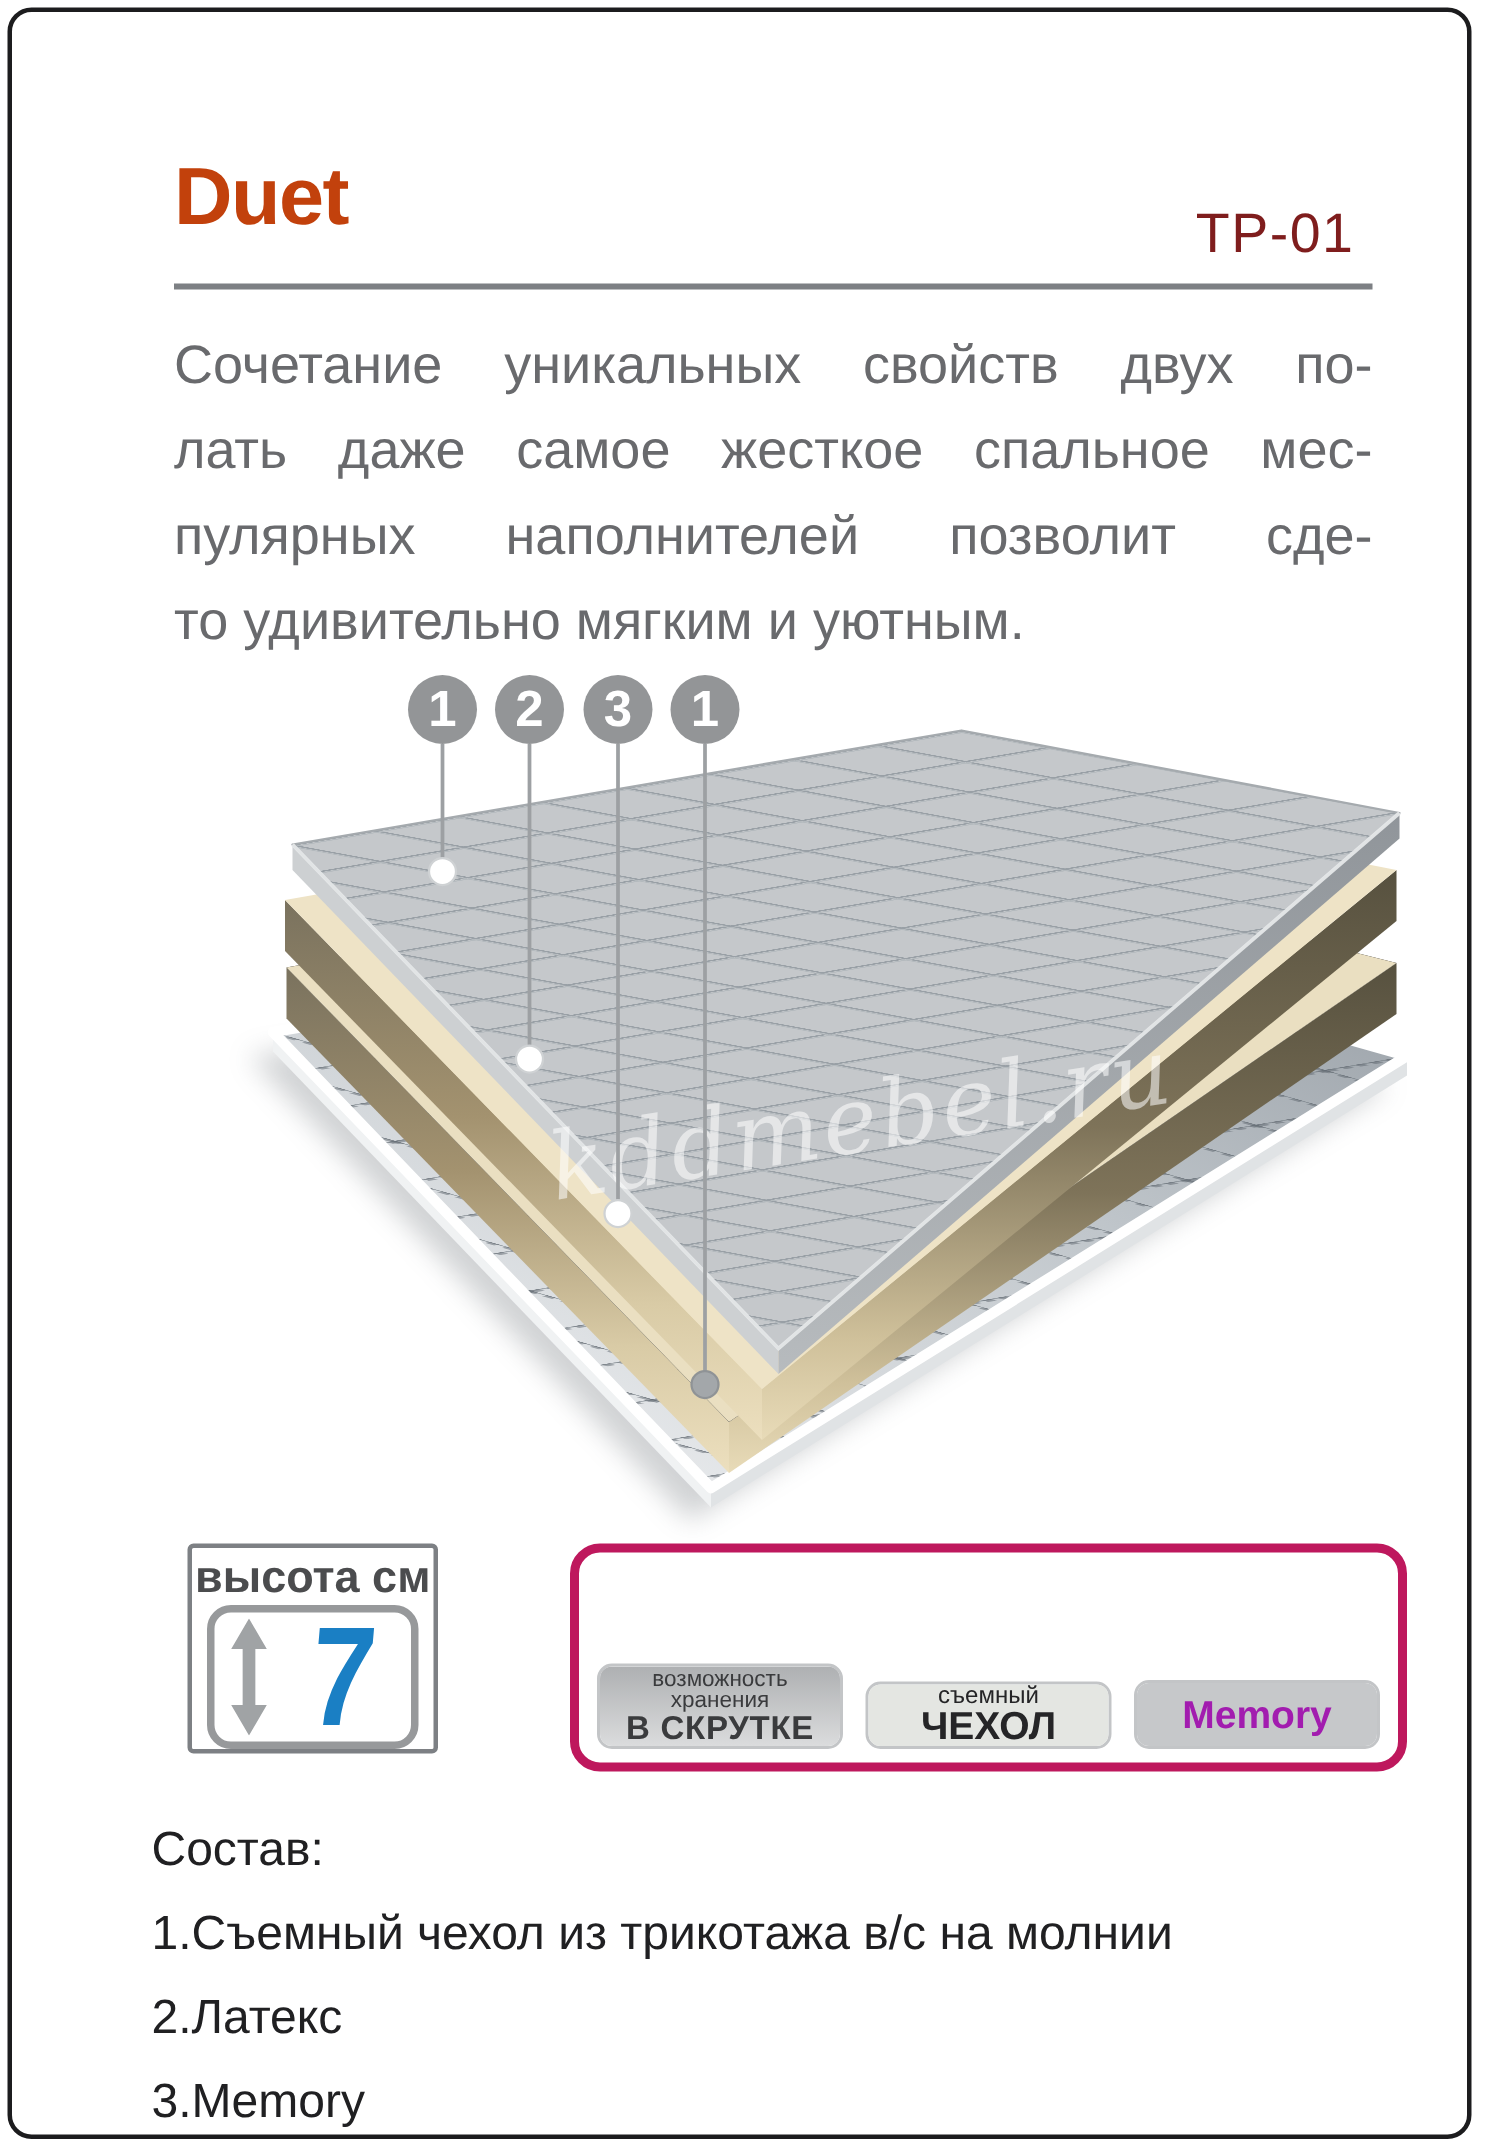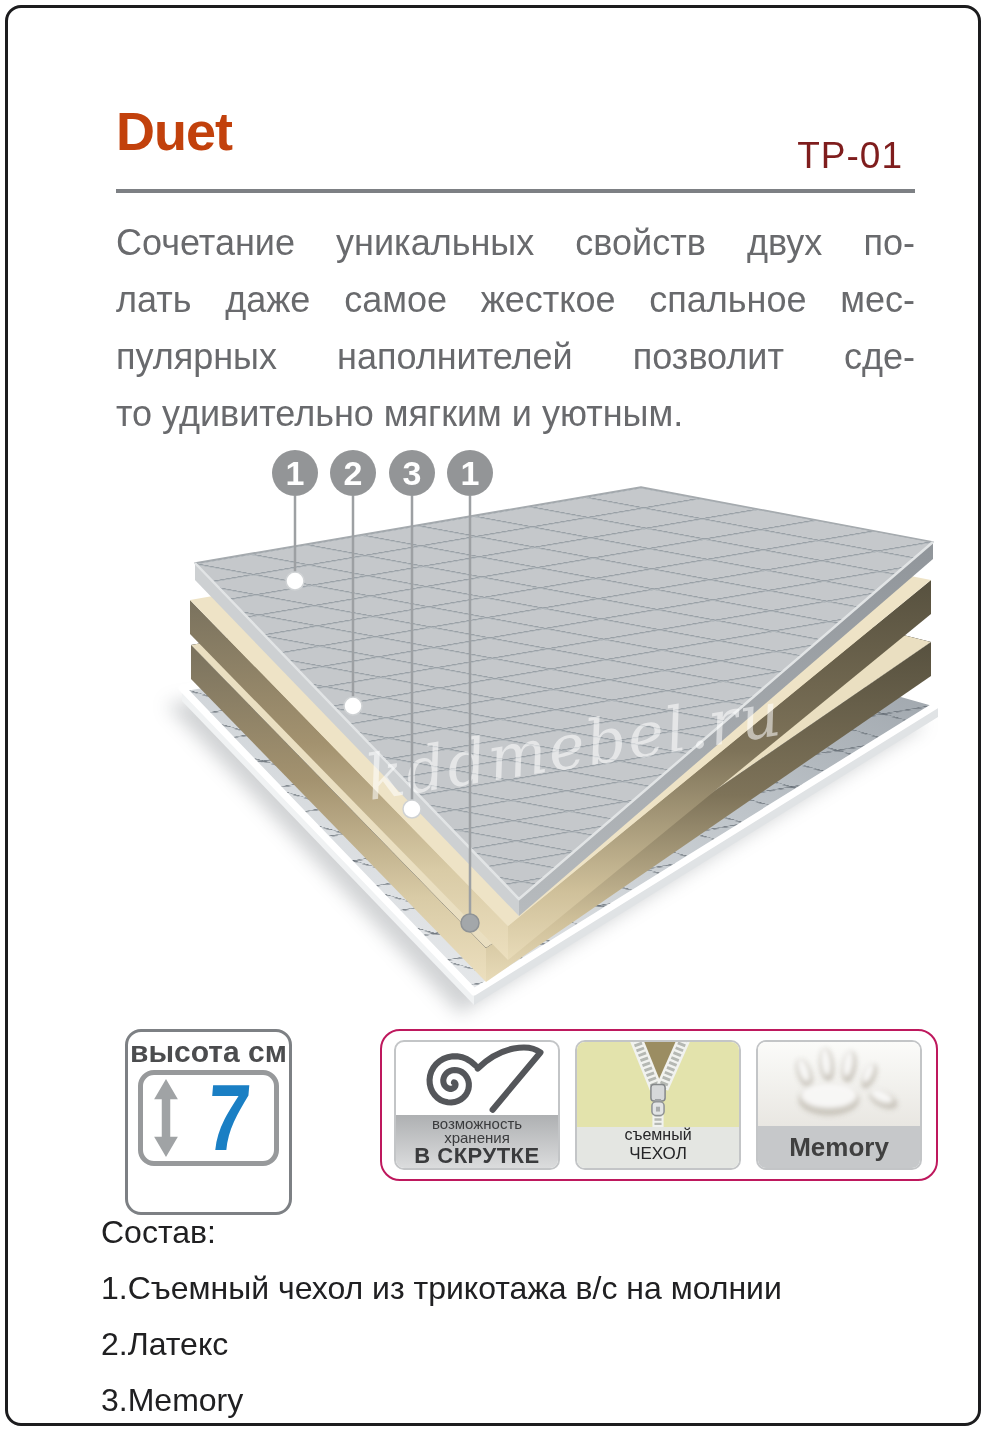--- a/index.html
+++ b/index.html
@@ -21,49 +21,49 @@
 
   .illu{position:absolute;left:0;top:0;width:992px;height:1437px;}
   .wm{font-family:"DejaVu Serif",serif;font-style:italic;font-size:62px;
       fill:rgba(255,255,255,0.55);letter-spacing:2px;}
 
   .callout{position:absolute;top:442px;width:46px;height:46px;border-radius:50%;
            background:#939597;color:#fff;font-size:34px;font-weight:700;
            text-align:center;line-height:46px;}
 
   
-  .hbox{position:absolute;left:117px;top:1021px;width:167px;height:186px;background:#fff;
-        border:3px solid #7d8084;border-radius:16px;box-sizing:border-box;}
+  .hbox{position:absolute;left:117px;top:1021px;width:167px;height:140px;background:#fff;
+        border:3px solid #7d8084;border-radius:4px;box-sizing:border-box;}
   .hbox-label{position:absolute;left:0;top:3px;width:100%;text-align:center;
               font-size:30px;font-weight:600;color:#4b4c4e;}
   .hbox-inner{position:absolute;left:10px;top:38px;width:141px;height:96px;
               border:5px solid #97999b;border-radius:16px;box-sizing:border-box;
               display:flex;align-items:center;}
   .hbox-arrow{width:34px;height:78px;margin-left:6px;flex:0 0 auto;}
   .hval{flex:1;text-align:center;font-size:94px;font-weight:700;color:#1a7fc4;
         line-height:86px;transform:scaleX(0.82) skewX(-6deg);}
 
   
   .features{position:absolute;left:372px;top:1021px;width:558px;height:152px;background:#fff;
-            border:2px solid #be185d;border-radius:20px;box-sizing:border-box;
-            display:flex;gap:15px;padding:9px 12px;}
+            border:6px solid #be185d;border-radius:20px;box-sizing:border-box;
+            display:flex;gap:15px;padding:9px 12px;align-items:flex-end;}
   .tile{width:166px;border:2px solid #c3c5c7;border-radius:10px;overflow:hidden;
         display:flex;flex-direction:column;box-sizing:border-box;background:#fff;}
   .ticon{flex:1;position:relative;}
   .ticon svg{position:absolute;left:0;top:0;width:100%;height:100%;}
   .ticon.zip{background:#e3e3ac;}
   .strip{flex:0 0 auto;text-align:center;color:#3a3b3d;}
   .strip.grad{height:51px;background:linear-gradient(#aeb0b2,#dbdcdd);padding-top:2px;}
   .strip.light{height:41px;background:#e4e6e2;color:#252527;}
   .strip.gray{height:42px;background:#c6c8ca;display:flex;align-items:center;justify-content:center;}
   .s-sm{font-size:15px;line-height:14px;}
   .s-lg{font-size:22px;line-height:21px;font-weight:700;letter-spacing:0.5px;}
   .s-md{font-size:16px;line-height:15px;margin-top:0;}
-  .s-xl{font-size:17px;line-height:24px;font-weight:400;}
-  .s-xl2{font-size:26px;font-weight:700;color:#404040;}
+  .s-xl{font-size:26px;line-height:24px;font-weight:700;}
+  .s-xl2{font-size:26px;font-weight:700;color:#a21caf;}
 
   .comp{position:absolute;left:93px;top:1196px;width:820px;color:#202022;
         font-size:32px;line-height:56px;}
 </style>
 </head>
 <body>
 
 <div id="stage">
  <div class="card">
 

